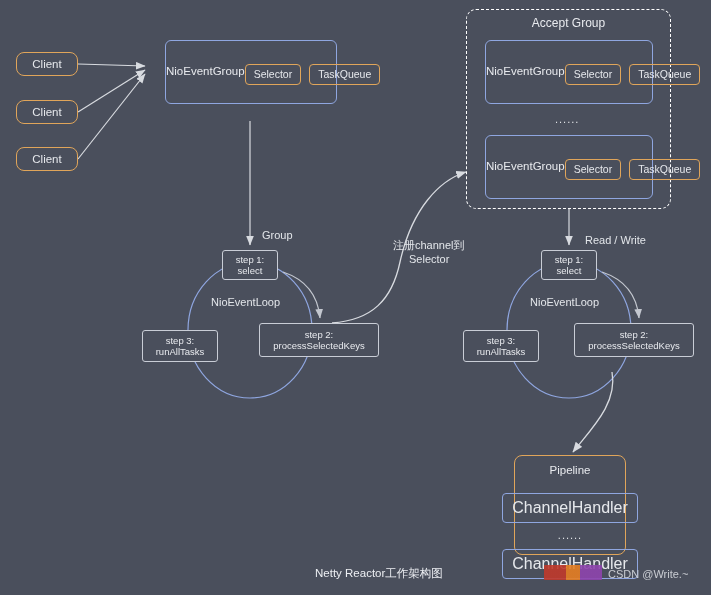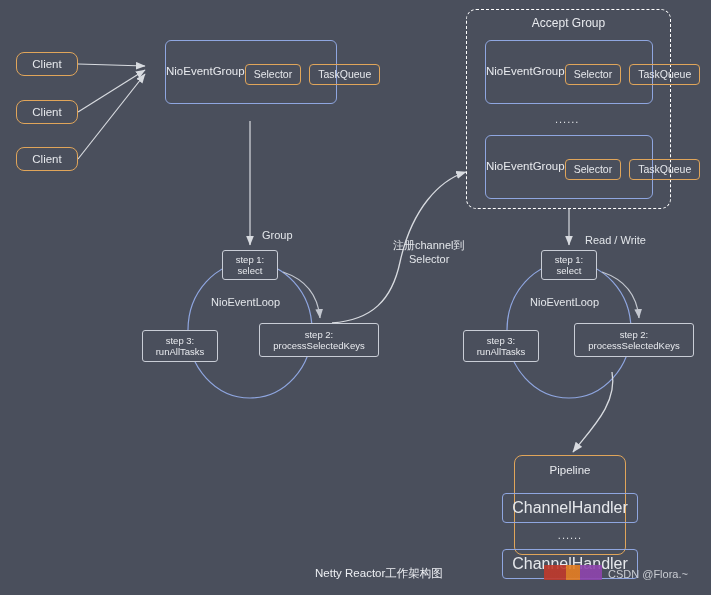--- a/index.html
+++ b/index.html
@@ -248,15 +248,15 @@
 
   <div class="box pipeline" style="left:514px; top:455px; width:112px; height:100px;">
     <div class="pipeline-title">Pipeline</div>
     <div class="handler">ChannelHandler</div>
     <div class="pdots">......</div>
     <div class="handler">ChannelHandler</div>
   </div>
 
   <div class="caption" style="left:279px; top:566px;padding-left:36px;">Netty Reactor工作架构图</div>
   <div class="watermark-logo" style="left:544px; top:565px;"></div>
-  <div class="watermark-text" style="left:608px; top:568px;">CSDN @Flora.~</div>
+  <div class="watermark-text" style="left:608px; top:568px;">CSDN @Write.~</div>
 
 </div>
 
 </body></html>

